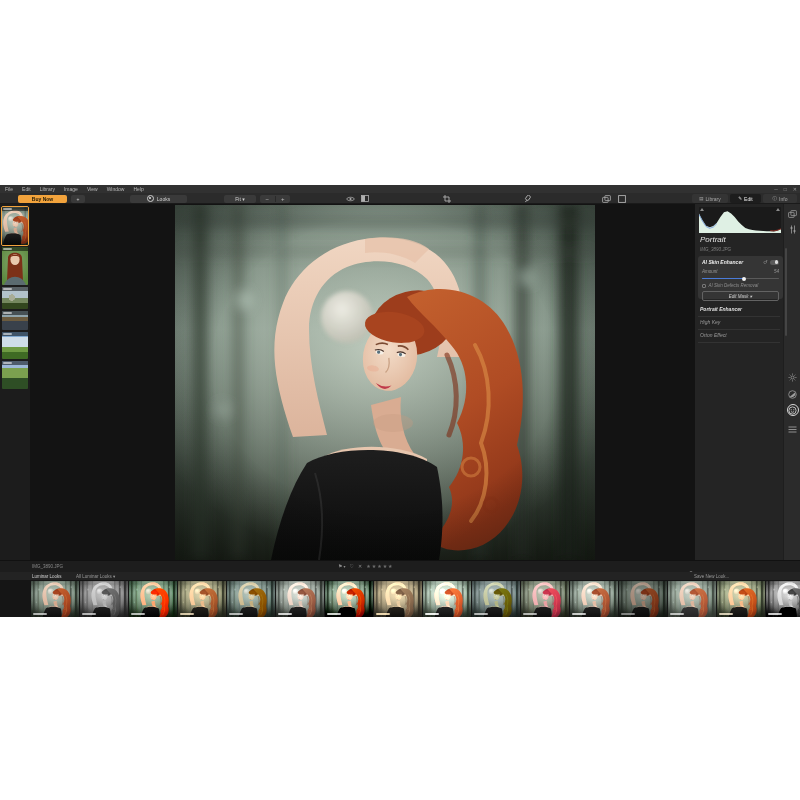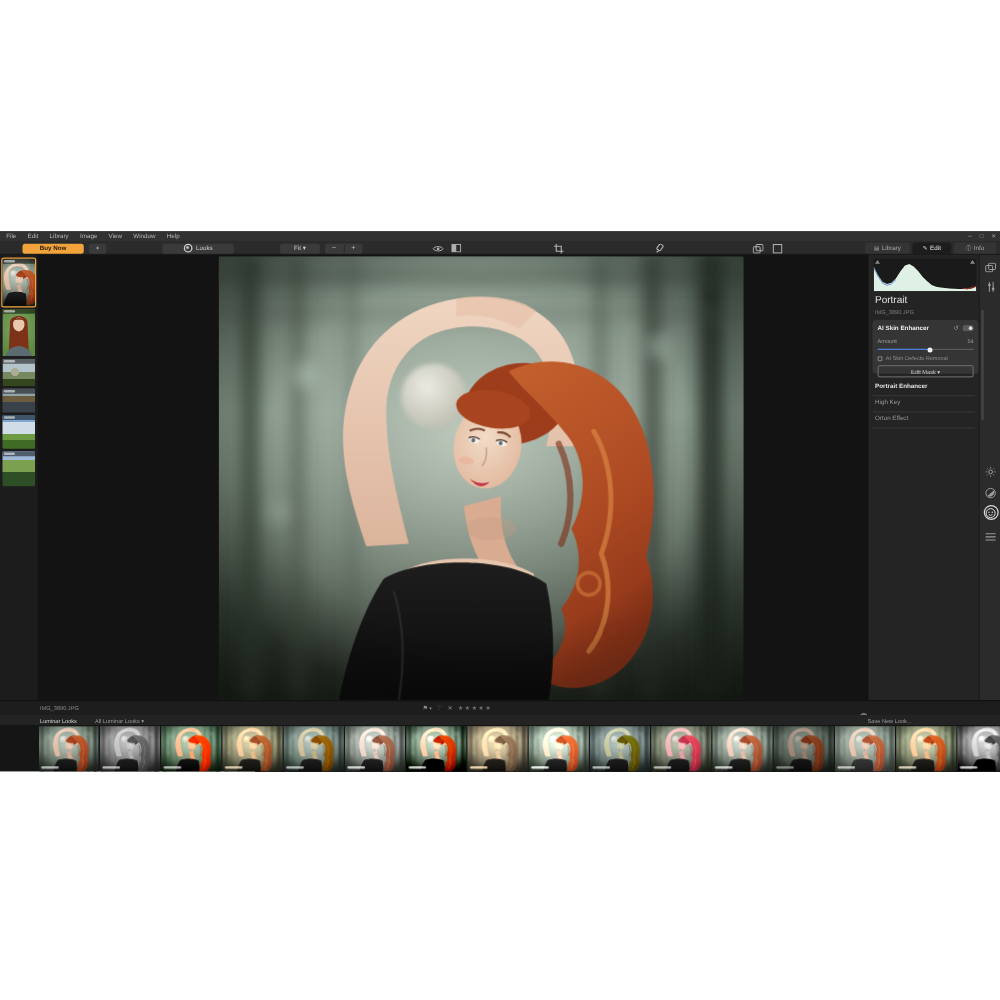--- a/index.html
+++ b/index.html
@@ -49,21 +49,21 @@
 
   .canvas{position:absolute;left:30px;top:19px;width:665px;height:356px;background:#131313;}
   .photo{position:absolute;left:145px;top:1px;width:420px;height:355px;}
   .photo svg{display:block;width:100%;height:100%;}
 
   .toast{position:absolute;left:44px;top:358px;height:11px;padding:0 5px 0 4px;background:#3f3f3f;border-radius:6px;
          display:flex;align-items:center;gap:3px;font-size:4.5px;color:#c4c4c4;}
   .spinner{width:4px;height:4px;border:1px solid #9a9a9a;border-top-color:transparent;border-radius:50%;}
 
   
-  .rpanel{position:absolute;left:695px;top:19px;width:88px;height:356px;background:#242424;}
+  .rpanel{position:absolute;left:695px;top:19px;width:88px;height:356px;background:#242424;font-style:italic;}
   .histo-box{position:absolute;left:4px;top:3px;width:82px;height:26px;background:#1a1a1a;border-radius:1px;}
   .histo-box svg{display:block;}
   .clip-tri{position:absolute;top:1px;width:0;height:0;border-left:2px solid transparent;border-right:2px solid transparent;border-bottom:3px solid #8a8a8a;}
   .rp-title{position:absolute;left:5px;top:31px;font-size:8px;color:#e3e3e3;}
   .rp-file{position:absolute;left:5px;top:43px;font-size:4.5px;color:#7d7d7d;}
 
   .card{position:absolute;left:3px;top:52px;width:85px;height:43px;background:#353535;border-radius:3px;box-sizing:border-box;padding:3px 4px;}
   .card-head{display:flex;align-items:center;}
   .card-title{font-size:5px;font-weight:bold;color:#ededed;flex:1;}
   .reset-ic{font-size:5px;color:#9c9c9c;margin-right:3px;}

